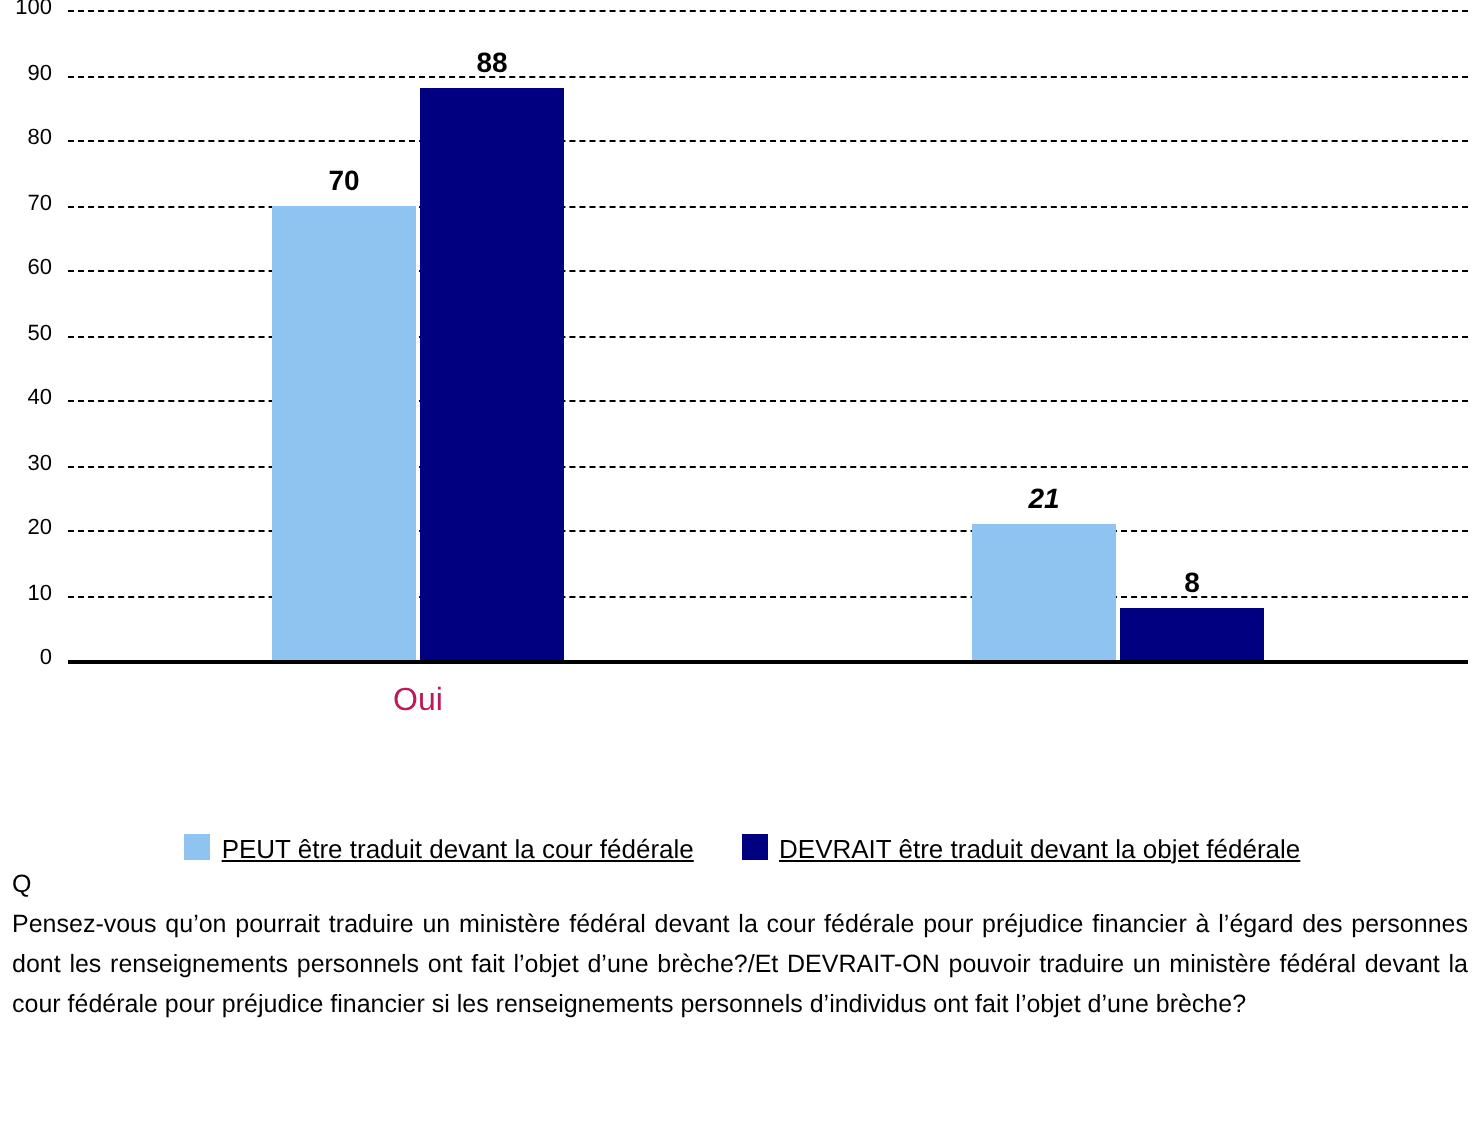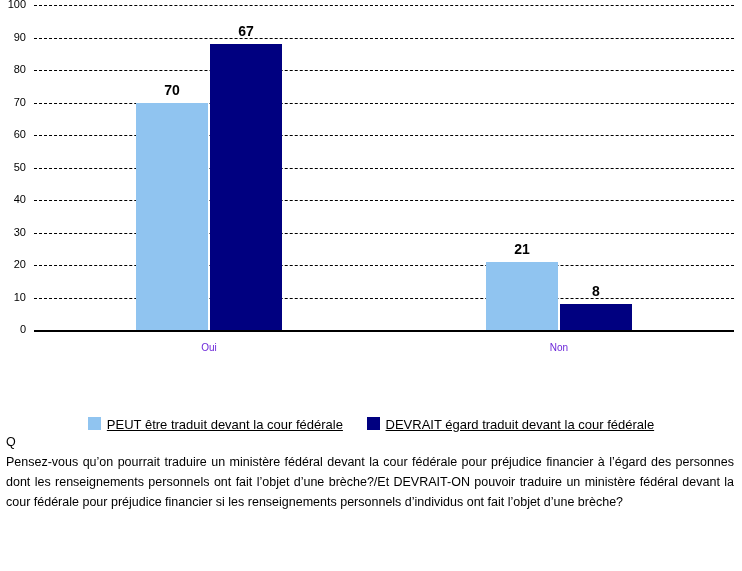--- a/index.html
+++ b/index.html
@@ -72,22 +72,22 @@
     text-align: center;
     font-size: 14px;
     font-weight: bold;
     color: #000000;
     line-height: 15px;
   }
 
   .cat-label {
     position: absolute;
     text-align: center;
-    font-size: 10px;
-    color: #6d28d9;
+    font-size: 16px;
+    color: #be185d;
   }
 
   
   #legend {
     position: absolute;
     left: 0;
     top: 415px;
     width: 742px;
     text-align: center;
     font-size: 13px;
@@ -165,33 +165,32 @@
         <div class="gridline" style="top: 32.5px;"></div>
         <div class="ytick-label" style="top: 32.5px;">90</div>
         <div class="gridline" style="top: 0px;"></div>
         <div class="ytick-label" style="top: 0px;">100</div>
         <div class="bar s1" style="left: 102px; width: 72px; height: 227.5px;"></div>
         <div class="bar s2" style="left: 176px; width: 72px; height: 286px;"></div>
         <div class="bar s1" style="left: 452px; width: 72px; height: 68.25px;"></div>
         <div class="bar s2" style="left: 526px; width: 72px; height: 26px;"></div>
       </div>
   <div class="bar-value" style="left: 136px; width: 72px; top: 82.5px;">70</div>
-      <div class="bar-value" style="left: 210px; width: 72px; top: 24px;">67</div>
+      <div class="bar-value" style="left: 210px; width: 72px; top: 24px;">88</div>
       <div class="cat-label" style="left: 34px; width: 350px; top: 342px;">Oui</div>
-      <div class="bar-value" style="left: 486px; width: 72px; top: 241.75px;">21</div>
+      <div class="bar-value" style="left: 486px; width: 72px; top: 241.75px; font-style: italic;">21</div>
       <div class="bar-value" style="left: 560px; width: 72px; top: 284px;">8</div>
-      <div class="cat-label" style="left: 384px; width: 350px; top: 342px;">Non</div>
     </div>
 
   <div id="legend">
     <span class="legend-entry">
       <span class="legend-swatch s1"></span><span class="legend-text">PEUT être traduit devant la cour fédérale</span>
     </span>
     <span class="legend-entry">
-      <span class="legend-swatch s2"></span><span class="legend-text">DEVRAIT égard traduit devant la cour fédérale</span>
+      <span class="legend-swatch s2"></span><span class="legend-text">DEVRAIT être traduit devant la objet fédérale</span>
     </span>
   </div>
 
   <div id="notes">
     <span class="q-marker">Q</span>
     <span class="q-text">Pensez-vous qu’on pourrait traduire un ministère fédéral devant la cour fédérale pour préjudice financier à l’égard des personnes dont les renseignements personnels ont fait l’objet d’une brèche?/Et DEVRAIT-ON pouvoir traduire un ministère fédéral devant la cour fédérale pour préjudice financier si les renseignements personnels d’individus ont fait l’objet d’une brèche?</span>
   </div>
 
 </div>
 

